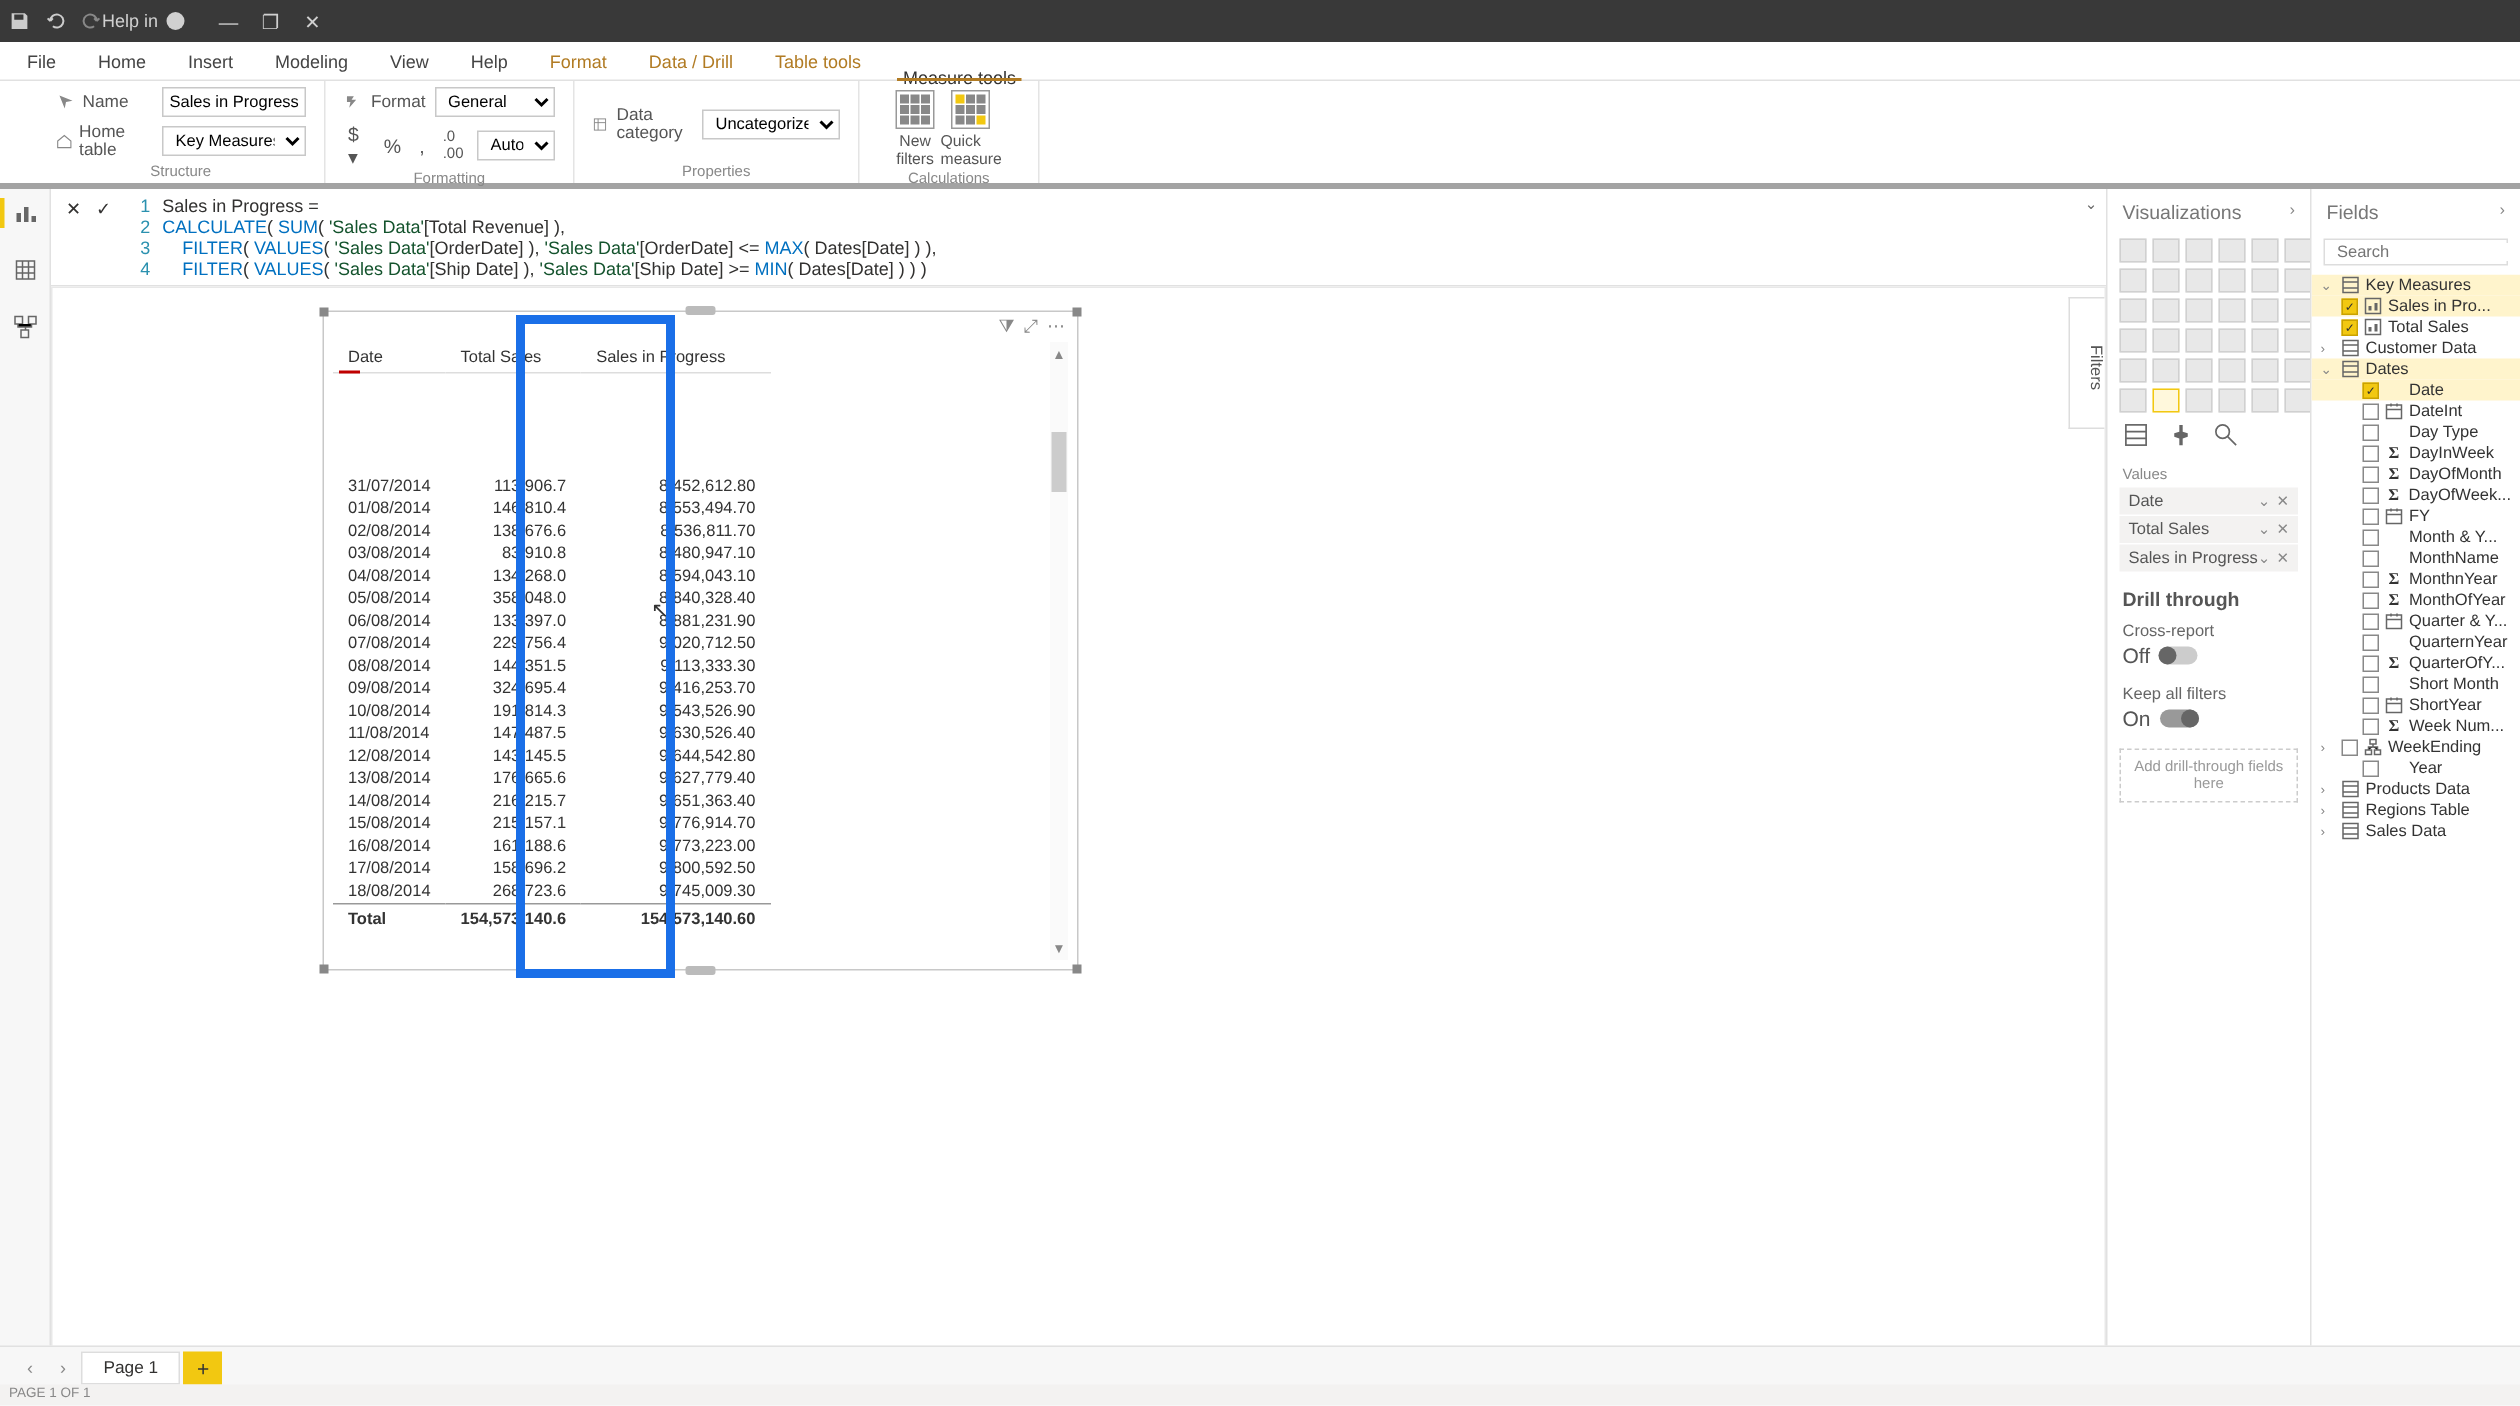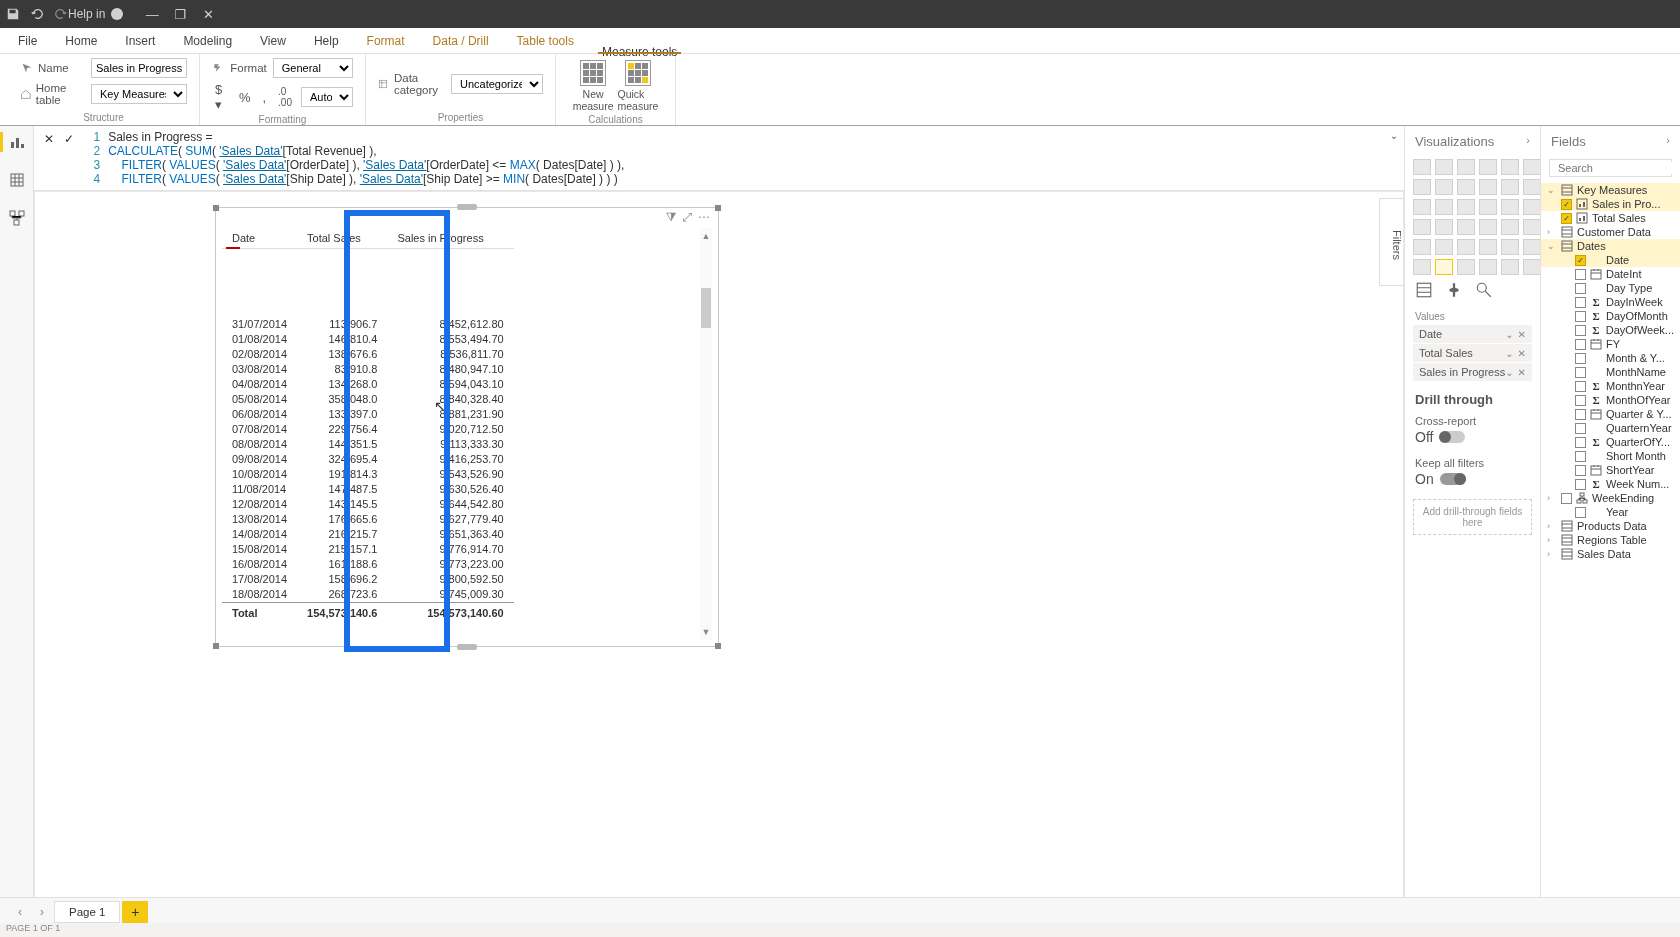--- a/index.html
+++ b/index.html
@@ -17,21 +17,21 @@
 
 
 .ribbon-tabs { height:26px; background:#fff; display:flex; align-items:stretch; padding-left:4px; border-bottom:1px solid #e1e1e1;}
 .file-tab { padding:0 14px; display:flex; align-items:center; font-size:12px; color:#444;}
 .ribbon-tab { padding:0 14px; display:flex; align-items:center; font-size:12px; color:#444; position:relative; }
 .ribbon-tab.ctx { color:#b17b23; }
 .ribbon-tab.active { color:#333;margin-top:22px; }
 .ribbon-tab.active::after { content:""; position:absolute; bottom:-1px; left:10px; right:10px; height:2px; background:#b17b23; }
 
 
-.ribbon { height:72px; background:#fff; border-bottom:1px solid #a3a3a3; display:flex; align-items:stretch; padding-left:8px;}
+.ribbon { height:72px; background:#fff; border-bottom:4px solid #a3a3a3; display:flex; align-items:stretch; padding-left:25px;}
 .rgroup { display:flex; flex-direction:column; justify-content:space-between; border-right:1px solid #e4e4e4; padding:4px 12px 2px; }
 .rgroup .title { font-size:10px; color:#888; text-align:center; margin-top:2px;}
 .rgroup .body { display:flex; flex-direction:column; gap:4px; flex:1; }
 .field-row { display:flex; align-items:center; gap:6px; font-size:11.5px; color:#555; }
 .field-row .label { width:70px; display:flex; gap:4px; align-items:center;}
 .field-row select, .field-row input[type=text] { height:20px; font-size:11px; border:1px solid #c8c8c8; padding:0 4px; background:#fff;}
 .small-icon { width:14px; height:14px; fill:#666; }
 .num-btns { display:flex; gap:6px; align-items:center; color:#555; font-size:13px;}
 .num-btns span{ padding:0 3px;}
 .calc-btns { display:flex; gap:10px; align-items:center;}
@@ -48,21 +48,21 @@
 .leftrail .item { width:20px; height:20px; display:flex; align-items:center; justify-content:center; color:#555;}
 .leftrail .item.active { border-left:3px solid #f2c811; width:100%; padding-left:6px; justify-content:flex-start;}
 
 
 .centerarea { flex:1; display:flex; flex-direction:column; background:#f3f2f1; position:relative;}
 .formula-bar { display:flex; align-items:stretch; background:#fff; border-bottom:1px solid #e1e1e1; min-height:56px;}
 .formula-left { display:flex; align-items:flex-start; gap:10px; padding:6px 10px;}
 .code { font-family:Consolas,monospace; font-size:12px; line-height:14px; padding:4px 0; white-space:pre; flex:1; overflow:auto;}
 .code .ln { color:#2b91af; display:inline-block; width:16px; text-align:right; margin-right:8px; user-select:none;}
 .code .fn { color:#0070c0; }
-.code .red { color:#0369a1;text-decoration:underline;}
+.code .red { color:#14532d;}
 .formula-expand { width:20px; display:flex; align-items:flex-start; justify-content:center; padding-top:4px; color:#666; font-size:10px;}
 
 .canvas { flex:1; position:relative; background:#fff; margin:0; border:1px solid #e8e8e8;}
 
 
 .visual { position:absolute; left:180px; top:15px; width:504px; height:440px; background:#fff; border:1px solid #c8c8c8;}
 .visual .actionrow { position:absolute; right:4px; top:-2px; display:flex; gap:6px; color:#888; font-size:12px; padding:4px;}
 .visual .drag-top { position:absolute; left:50%; top:-4px; width:20px; height:6px; background:#bbb; border-radius:2px; transform:translateX(-50%);}
 .visual .drag-bottom { position:absolute; left:50%; bottom:-4px; width:20px; height:6px; background:#bbb; border-radius:2px; transform:translateX(-50%);}
 .visual .handle { position:absolute; width:6px; height:6px; background:#888;}
@@ -249,21 +249,21 @@
             <div></div>
             <div></div>
             <div></div>
             <div></div>
             <div></div>
             <div></div>
             <div></div>
             <div></div>
           </div>
         <span style="white-space:pre-line; text-align:center;">New
-measure</span>
+filters</span>
       </div>
       <div class="calc-btn quick">
         <div class="ic">
             <div></div>
             <div></div>
             <div></div>
             <div></div>
             <div></div>
             <div></div>
             <div></div>

